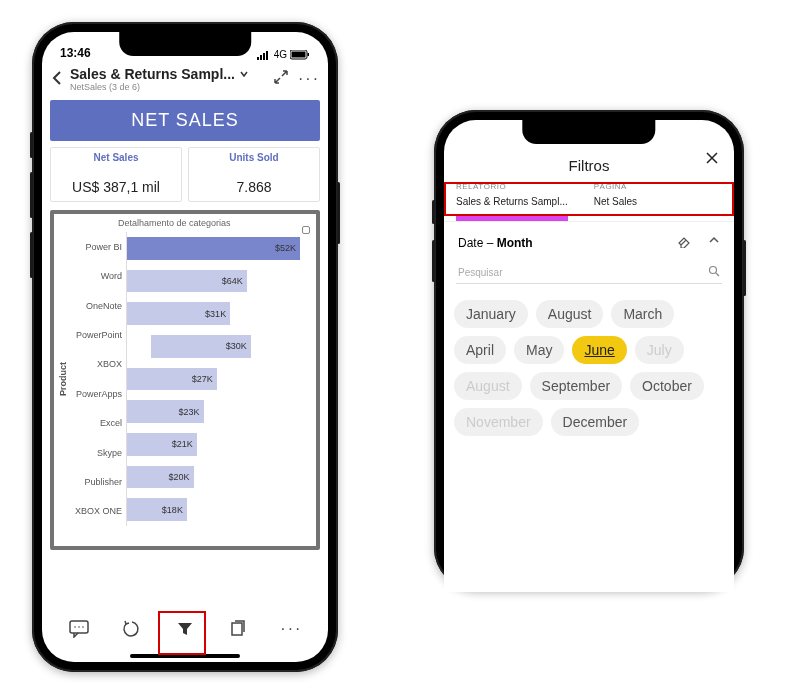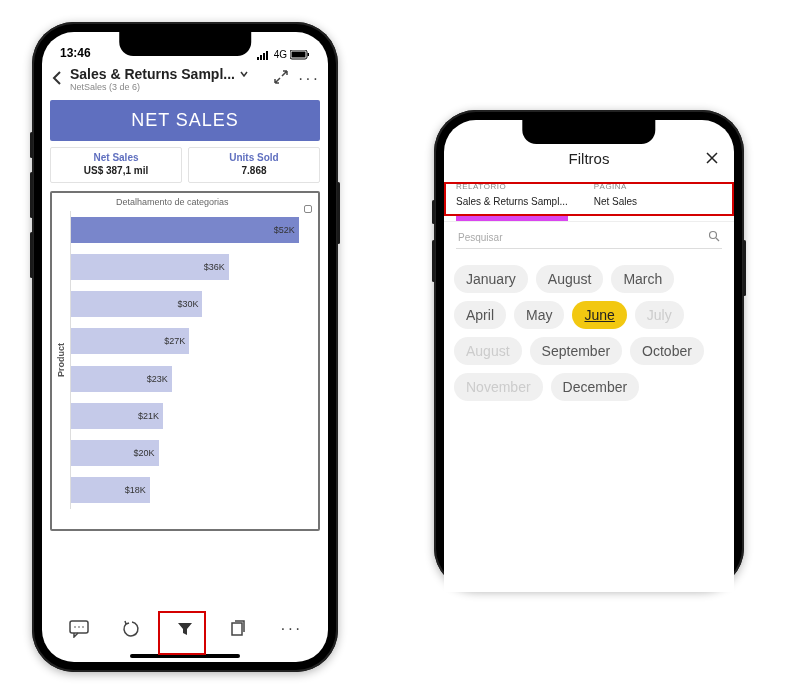--- a/index.html
+++ b/index.html
@@ -85,21 +85,21 @@
     margin: 0 8px 8px;
   }
   .kpi-card {
     flex: 1;
     border: 1px solid #e2e2e2;
     border-radius: 2px;
     text-align: center;
     padding: 4px 0 6px;
   }
   .kpi-label { font-size: 10px; color: #5f6fbf; font-weight:600; }
-  .kpi-value { font-size: 10px; font-weight: 700; color: #222; margin-top:2px;}
+  .kpi-value { font-size: 14px; font-weight: 400; color: #222; margin-top:16px;}
   .segmented {
     display: flex;
     margin: 0 8px 8px;
     border: 1px solid #e0e0e0;
     border-radius: 18px;
     overflow: hidden;
     height: 30px;
   }
   .seg-btn {
     flex: 1;
@@ -107,21 +107,21 @@
     font-size: 12px;
     color: #555;
   }
   .seg-btn.active {
     background: #6b7ac7;
     color: #fff;
     border-radius: 18px;
   }
   .chart-panel {
     margin: 0 8px;
-    border: 2px solid #737373;
+    border: 4px solid #737373;
     border-radius: 2px;
     padding: 4px 6px 18px 4px;
     position: relative;
     height: 340px;
   }
   .chart-title { font-size: 9px; color: #666; text-align:left; padding-left:60px; margin-bottom:4px;}
   .chart-body { display:flex; height: calc(100% - 16px); }
   .y-axis-label {
     writing-mode: vertical-rl;
     transform: rotate(180deg);
@@ -193,21 +193,21 @@
 
   
   #phone2 { top: 110px; left: 434px; width: 310px; height: 480px; }
   #phone2 .left-btn1 { left: -2px; top: 90px; width: 3px; height: 24px; }
   #phone2 .left-btn2 { left: -2px; top: 130px; width: 3px; height: 42px; }
   #phone2 .right-btn { right: -2px; top: 130px; width: 3px; height: 56px; }
   #phone2 .phone-screen { border-radius: 32px 32px 0 0; bottom: -2px; }
   .p2-header {
     padding-top: 30px;
     display:flex;
-    align-items:flex-start;
+    align-items:flex-end;
     justify-content:center;
     position:relative;
     height: 54px;
   }
   .p2-title { font-size: 15px; color:#222; font-weight:400;}
   .p2-close { position:absolute; right:14px; top:30px; font-size:18px; color:#222;}
   .p2-tabs {
     display:flex;
     padding: 8px 12px 0;
     gap: 26px;
@@ -316,33 +316,50 @@
         <div class="kpi-value">7.868</div>
       </div>
     </div>
 
 
     <div class="chart-panel">
       <div style="position:absolute; top:6px; right:6px;"><span class="legend-dot"></span></div>
       <div class="chart-title">Detalhamento de categorias</div>
       <div class="chart-body">
         <div class="y-axis-label">Product</div>
+        <div class="cat-labels" id="cat-labels">
+            <div class="cat-label">Power BI</div>
+            <div class="cat-label">Word</div>
+            <div class="cat-label">OneNote</div>
+            <div class="cat-label">PowerPoint</div>
+            <div class="cat-label">XBOX</div>
+            <div class="cat-label">PowerApps</div>
+            <div class="cat-label">Excel</div>
+            <div class="cat-label">Skype</div>
+            <div class="cat-label">Publisher</div>
+            <div class="cat-label">XBOX ONE</div>
+          </div>
         <div class="bars" id="bars">
             <div class="bar-row">
               <div class="bar" style="width: 94.5455%;">
                 <span class="bar-label">$52K</span>
               </div>
             </div>
             <div class="bar-row">
               <div class="bar dim" style="width: 65.4545%;">
-                <span class="bar-label">$36K</span>
-              </div>
-            </div>
-            <div class="bar-row">
-              <div class="bar dim" style="width: 54.5455%;">
+                <span class="bar-label">$64K</span>
+              </div>
+            </div>
+            <div class="bar-row">
+              <div class="bar dim" style="width: 56.3636%;">
+                <span class="bar-label">$31K</span>
+              </div>
+            </div>
+            <div class="bar-row">
+              <div class="bar dim" style="width: 54.5455%; margin-left: 24px;">
                 <span class="bar-label">$30K</span>
               </div>
             </div>
             <div class="bar-row">
               <div class="bar dim" style="width: 49.0909%;">
                 <span class="bar-label">$27K</span>
               </div>
             </div>
             <div class="bar-row">
               <div class="bar dim" style="width: 41.8182%;">
@@ -424,20 +441,37 @@
       <div class="p2-tab active">
         <span class="p2-tab-label">RELATÓRIO</span>
         <span class="p2-tab-value">Sales &amp; Returns Sampl...</span>
       </div>
       <div class="p2-tab">
         <span class="p2-tab-label">PÁGINA</span>
         <span class="p2-tab-value">Net Sales</span>
       </div>
     </div>
 
+    <div class="p2-filter-head">
+      <span class="p2-filter-name">
+        <span>Date</span> – <b>Month</b>
+      </span>
+      <span class="p2-filter-icons">
+        <span>
+          <svg width="14" height="14" viewBox="0 0 14 14">
+              <path d="M3 11 L8 6 L11 9 L6 14 L3 14 Z M8 6 L6 4 L1 9 L3 11" fill="none" stroke="#555" stroke-width="1.2"></path>
+            </svg>
+        </span>
+        <span>
+          <svg width="12" height="12" viewBox="0 0 12 12">
+              <polyline points="2,8 6,4 10,8" fill="none" stroke="#555" stroke-width="1.5"></polyline>
+            </svg>
+        </span>
+      </span>
+    </div>
 
     <div class="p2-search">
       <span>Pesquisar</span>
       <span>
         <svg width="12" height="12" viewBox="0 0 12 12">
             <circle cx="5" cy="5" r="3.5" fill="none" stroke="#888" stroke-width="1.2"></circle>
             <line x1="8" y1="8" x2="11" y2="11" stroke="#888" stroke-width="1.2"></line>
           </svg>
       </span>
     </div>

